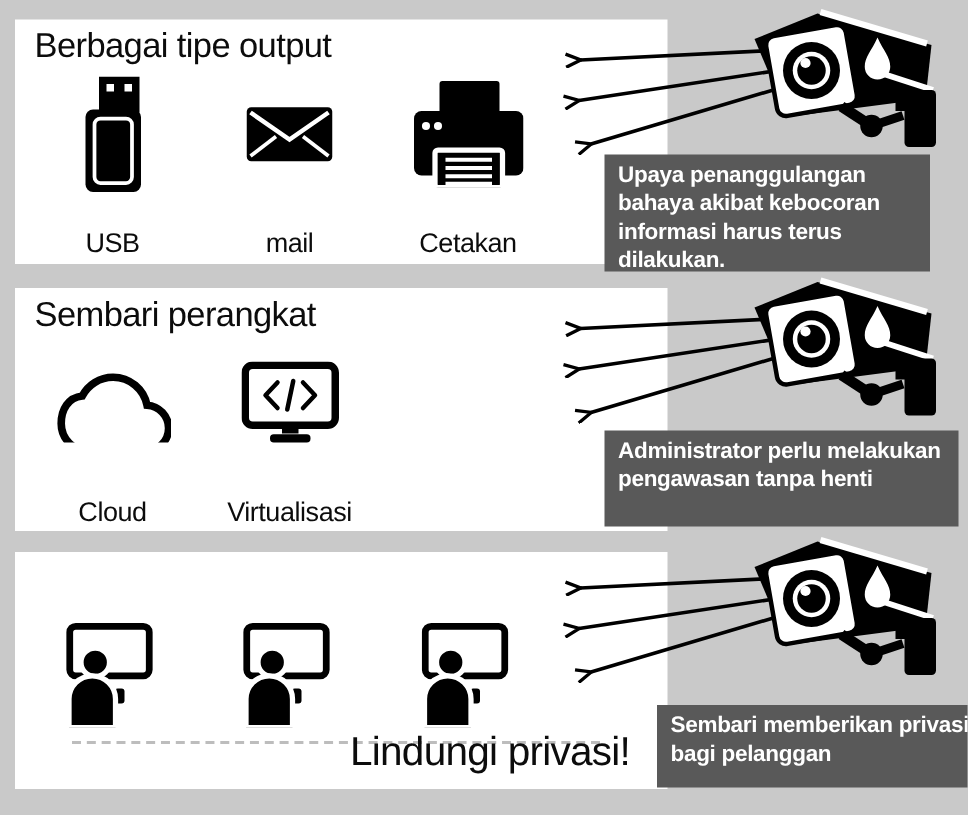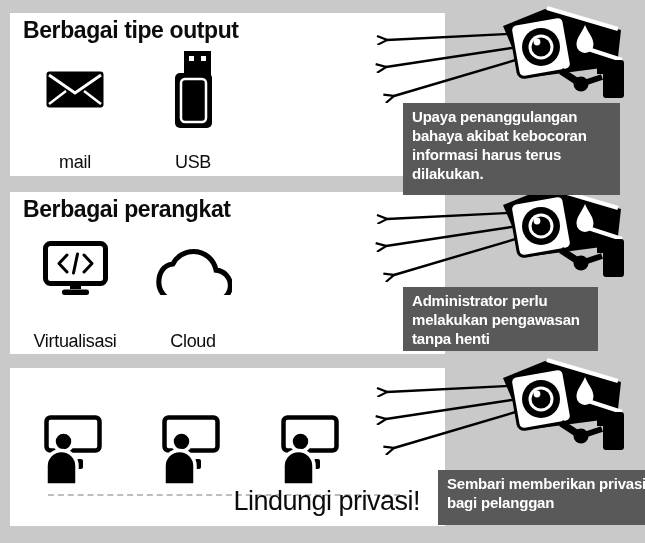--- a/index.html
+++ b/index.html
@@ -8,21 +8,21 @@
     background:#c9c9c9;
     font-family:"Liberation Sans", sans-serif;
     color:#0c0c0c;
   }
   .panel{position:absolute;left:10px;width:435px;background:#ffffff;}
   #panel1{top:13px;height:163px}
   #panel2{top:192px;height:162px}
   #panel3{top:368px;height:158px}
   .panel-title{
     position:absolute;left:13px;top:4px;margin:0;
-    font-size:23px;font-weight:700;letter-spacing:-0.4px;color:#0c0c0c;
+    font-size:23px;font-weight:400;letter-spacing:-0.4px;color:#0c0c0c;
   }
   .cells{
     position:absolute;left:6px;top:34px;
     display:grid;grid-template-columns:118px 118px 120px;
   }
   #panel3 .cells{top:40px}
   .cell{display:flex;flex-direction:column;align-items:center}
   .iconbox{height:84px;display:flex;align-items:center;justify-content:center}
   .cell-label{margin-top:21px;font-size:18px;letter-spacing:-0.3px;color:#0c0c0c}
   .slogan{
@@ -32,22 +32,22 @@
   .dashline{
     position:absolute;left:38px;top:126px;width:352px;height:0;
     border-top:2px dashed #a2a2a2;opacity:.7;
   }
   .caption{
     position:absolute;box-sizing:border-box;z-index:5;
     background:#595959;color:#ffffff;
     font-size:15px;font-weight:bold;line-height:19px;letter-spacing:-0.2px;
     padding:4px 9px;
   }
-  #cap1{left:403px;top:103px;width:217px;height:92px}
-  #cap2{left:403px;top:287px;width:195px;height:64px}
+  #cap1{left:403px;top:103px;width:217px;height:78px}
+  #cap2{left:403px;top:287px;width:236px;height:64px}
   #cap3{left:438px;top:470px;width:228px;height:55px}
   .cam{position:absolute;left:375px;width:270px;height:118px;z-index:3}
   #cam1{top:0}
   #cam2{top:179px}
   #cam3{top:352px}
   svg{display:block}
 </style>
 </head>
 <body>
 
@@ -93,67 +93,83 @@
       <path d="M2 70 V51 a15 15 0 0 1 31 0 V70 Z" fill="#000" stroke="#fff" stroke-width="3.5"></path>
     </symbol>
   </defs>
 </svg>
 
 <section class="panel" id="panel1">
   <h2 class="panel-title">Berbagai tipe output</h2>
   <div class="cells">
     <div class="cell">
       <div class="iconbox">
-        <svg width="58" height="37" viewBox="0 0 58 37">
-          <rect x="0.5" y="0.5" width="57" height="36" rx="3" fill="#000"></rect>
-          <polyline points="3,4 29,22 55,4" fill="none" stroke="#fff" stroke-width="3"></polyline>
-          <line x1="3" y1="33" x2="20" y2="20" stroke="#fff" stroke-width="2.5"></line>
-          <line x1="55" y1="33" x2="38" y2="20" stroke="#fff" stroke-width="2.5"></line>
-        </svg>
-      </div>
-      <div class="cell-label">mail</div>
-    </div>
-    <div class="cell">
-      <div class="iconbox">
         <svg width="39" height="77" viewBox="0 0 39 77">
           <rect x="10" y="0" width="27" height="24" fill="#000"></rect>
           <rect x="15" y="5" width="5" height="5" fill="#fff"></rect>
           <rect x="27" y="5" width="5" height="5" fill="#fff"></rect>
           <rect x="1" y="22" width="37" height="55" rx="5" fill="#000"></rect>
           <rect x="7" y="28" width="25" height="43" rx="4" fill="none" stroke="#fff" stroke-width="2.5"></rect>
         </svg>
       </div>
       <div class="cell-label">USB</div>
     </div>
+    <div class="cell">
+      <div class="iconbox">
+        <svg width="58" height="37" viewBox="0 0 58 37">
+          <rect x="0.5" y="0.5" width="57" height="36" rx="3" fill="#000"></rect>
+          <polyline points="3,4 29,22 55,4" fill="none" stroke="#fff" stroke-width="3"></polyline>
+          <line x1="3" y1="33" x2="20" y2="20" stroke="#fff" stroke-width="2.5"></line>
+          <line x1="55" y1="33" x2="38" y2="20" stroke="#fff" stroke-width="2.5"></line>
+        </svg>
+      </div>
+      <div class="cell-label">mail</div>
+    </div>
+    <div class="cell">
+      <div class="iconbox">
+        <svg width="73" height="71" viewBox="0 0 73 71">
+          <rect x="17" y="0" width="40" height="22" rx="2" fill="#000"></rect>
+          <rect x="0" y="20" width="73" height="43" rx="5" fill="#000"></rect>
+          <circle cx="8" cy="30" r="2.7" fill="#fff"></circle>
+          <circle cx="16" cy="30" r="2.7" fill="#fff"></circle>
+          <rect x="14" y="46" width="45" height="25" rx="2" fill="#000" stroke="#fff" stroke-width="3.5"></rect>
+          <line x1="21" y1="52.5" x2="52" y2="52.5" stroke="#fff" stroke-width="2.6"></line>
+          <line x1="21" y1="58" x2="52" y2="58" stroke="#fff" stroke-width="2.6"></line>
+          <line x1="21" y1="63.5" x2="52" y2="63.5" stroke="#fff" stroke-width="2.6"></line>
+          <line x1="21" y1="68.5" x2="52" y2="68.5" stroke="#fff" stroke-width="2.6"></line>
+        </svg>
+      </div>
+      <div class="cell-label">Cetakan</div>
+    </div>
   </div>
 </section>
 
 <section class="panel" id="panel2">
-  <h2 class="panel-title">Berbagai perangkat</h2>
+  <h2 class="panel-title">Sembari perangkat</h2>
   <div class="cells">
+    <div class="cell">
+      <div class="iconbox">
+        <svg width="77" height="54" viewBox="0 0 79 56">
+          <path d="M19.35 10.04 C18.67 6.59 15.64 4 12 4 C9.11 4 6.6 5.64 5.35 8.04 C2.34 8.36 0.8 10.91 0.8 14 c0 3.31 2.69 6 6 6 h12.2 c2.76 0 5 -2.24 5 -5 c0 -2.64 -2.05 -4.78 -4.65 -4.96 z" transform="scale(3.2) translate(0.3,-0.6)" fill="#fff" stroke="#000" stroke-width="1.65"></path>
+        </svg>
+      </div>
+      <div class="cell-label">Cloud</div>
+    </div>
     <div class="cell">
       <div class="iconbox">
         <svg width="65" height="55" viewBox="0 0 65 55">
           <rect x="2.5" y="2.5" width="60" height="40" rx="5" fill="#fff" stroke="#000" stroke-width="5"></rect>
           <polyline points="24,14 16,22.5 24,31" fill="none" stroke="#000" stroke-width="3" stroke-linecap="round" stroke-linejoin="round"></polyline>
           <polyline points="41,14 49,22.5 41,31" fill="none" stroke="#000" stroke-width="3" stroke-linecap="round" stroke-linejoin="round"></polyline>
           <line x1="30.5" y1="32" x2="34.5" y2="13" stroke="#000" stroke-width="3" stroke-linecap="round"></line>
           <rect x="27" y="42.5" width="11" height="5.5" fill="#000"></rect>
           <rect x="19" y="48.5" width="27" height="5.5" rx="2.5" fill="#000"></rect>
         </svg>
       </div>
       <div class="cell-label">Virtualisasi</div>
-    </div>
-    <div class="cell">
-      <div class="iconbox">
-        <svg width="77" height="54" viewBox="0 0 79 56">
-          <path d="M19.35 10.04 C18.67 6.59 15.64 4 12 4 C9.11 4 6.6 5.64 5.35 8.04 C2.34 8.36 0.8 10.91 0.8 14 c0 3.31 2.69 6 6 6 h12.2 c2.76 0 5 -2.24 5 -5 c0 -2.64 -2.05 -4.78 -4.65 -4.96 z" transform="scale(3.2) translate(0.3,-0.6)" fill="#fff" stroke="#000" stroke-width="1.65"></path>
-        </svg>
-      </div>
-      <div class="cell-label">Cloud</div>
     </div>
   </div>
 </section>
 
 <section class="panel" id="panel3">
   <div class="cells">
     <div class="cell">
       <div class="iconbox">
         <svg width="62" height="70">
             <use href="#personScreen"></use>

